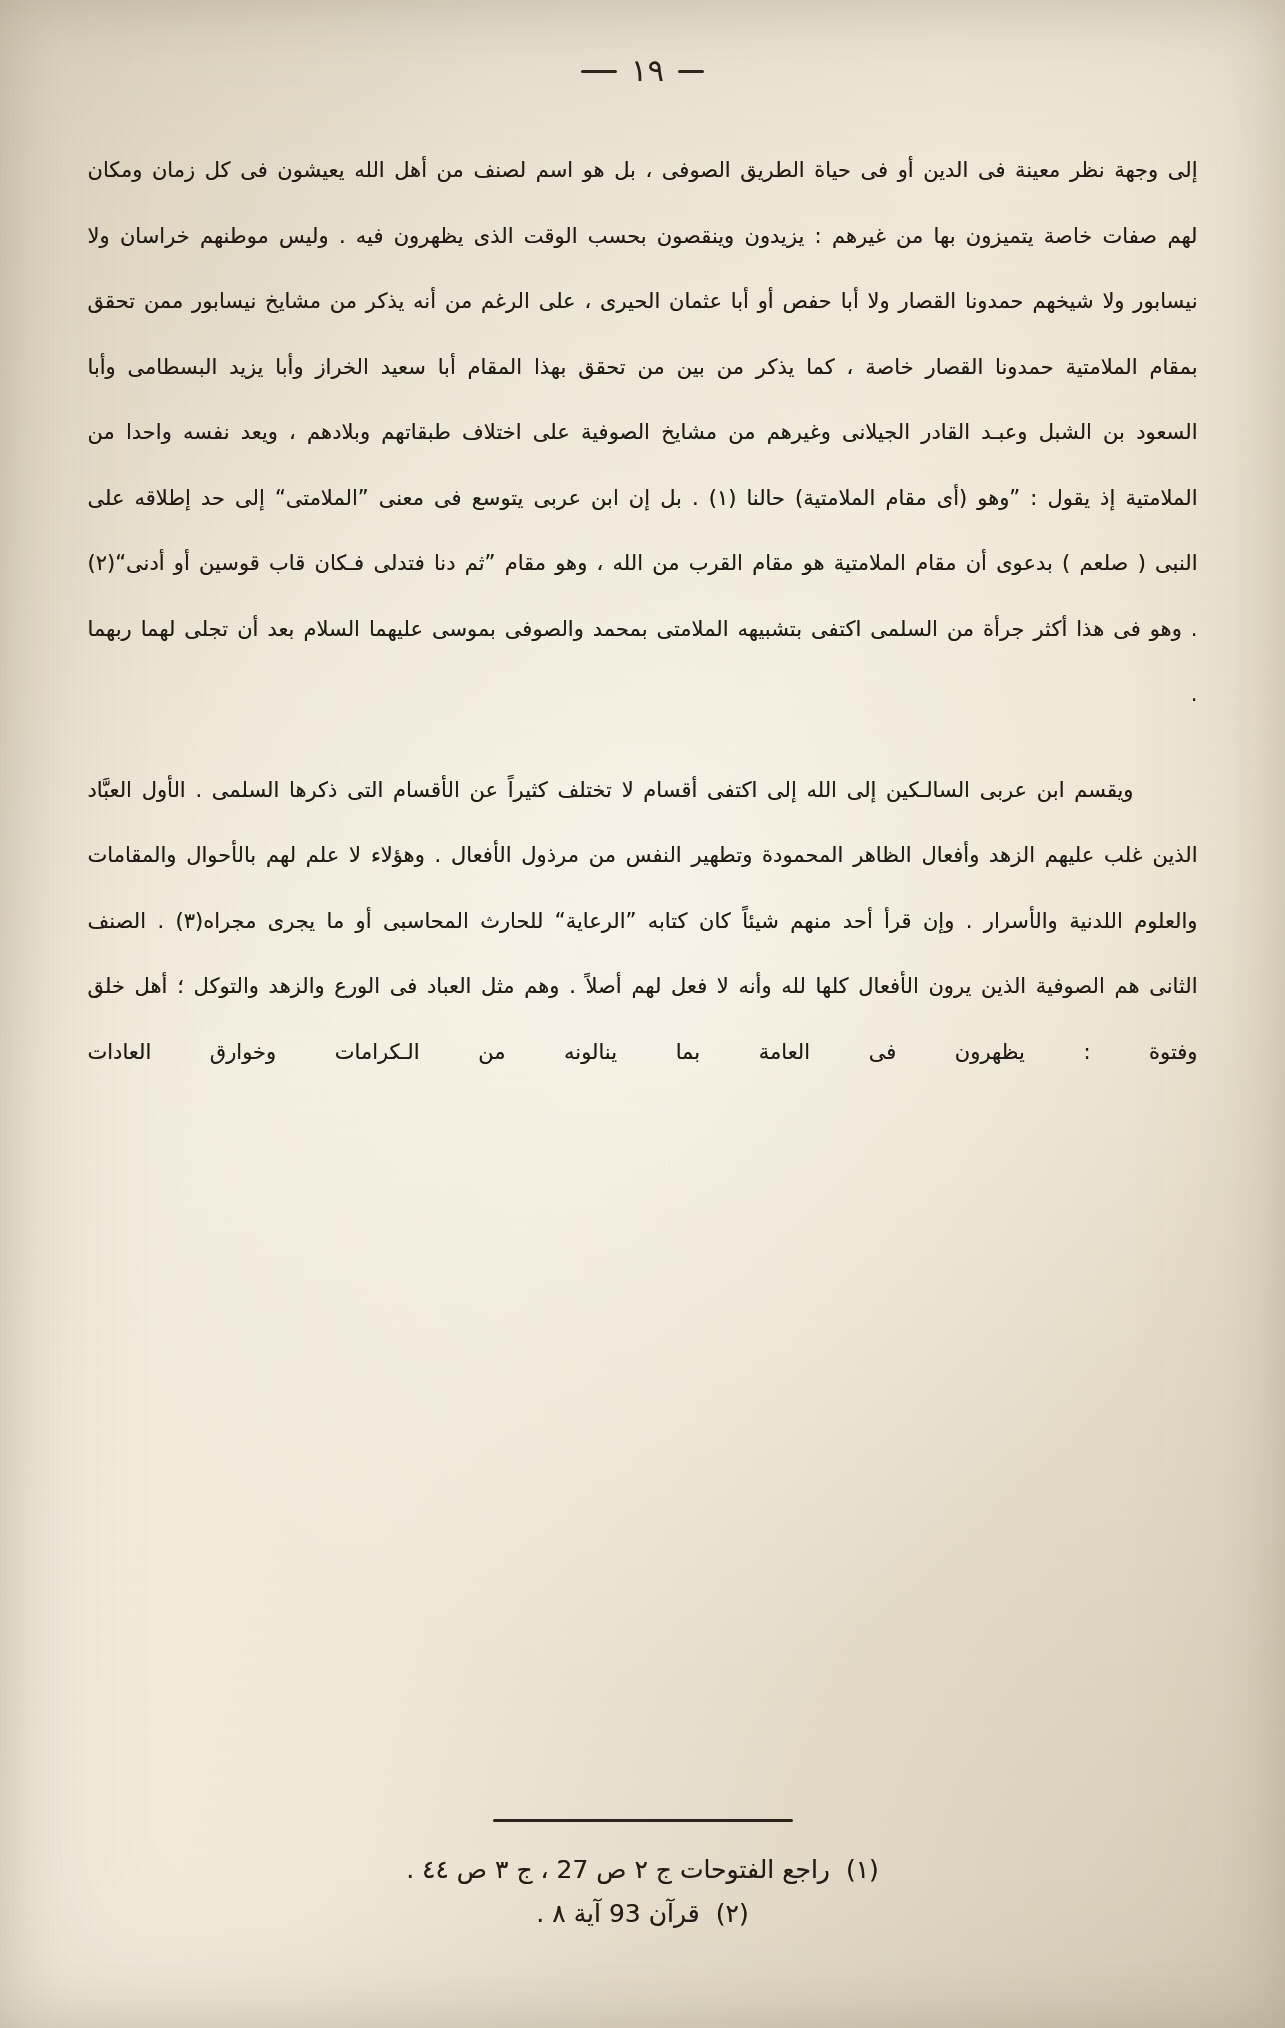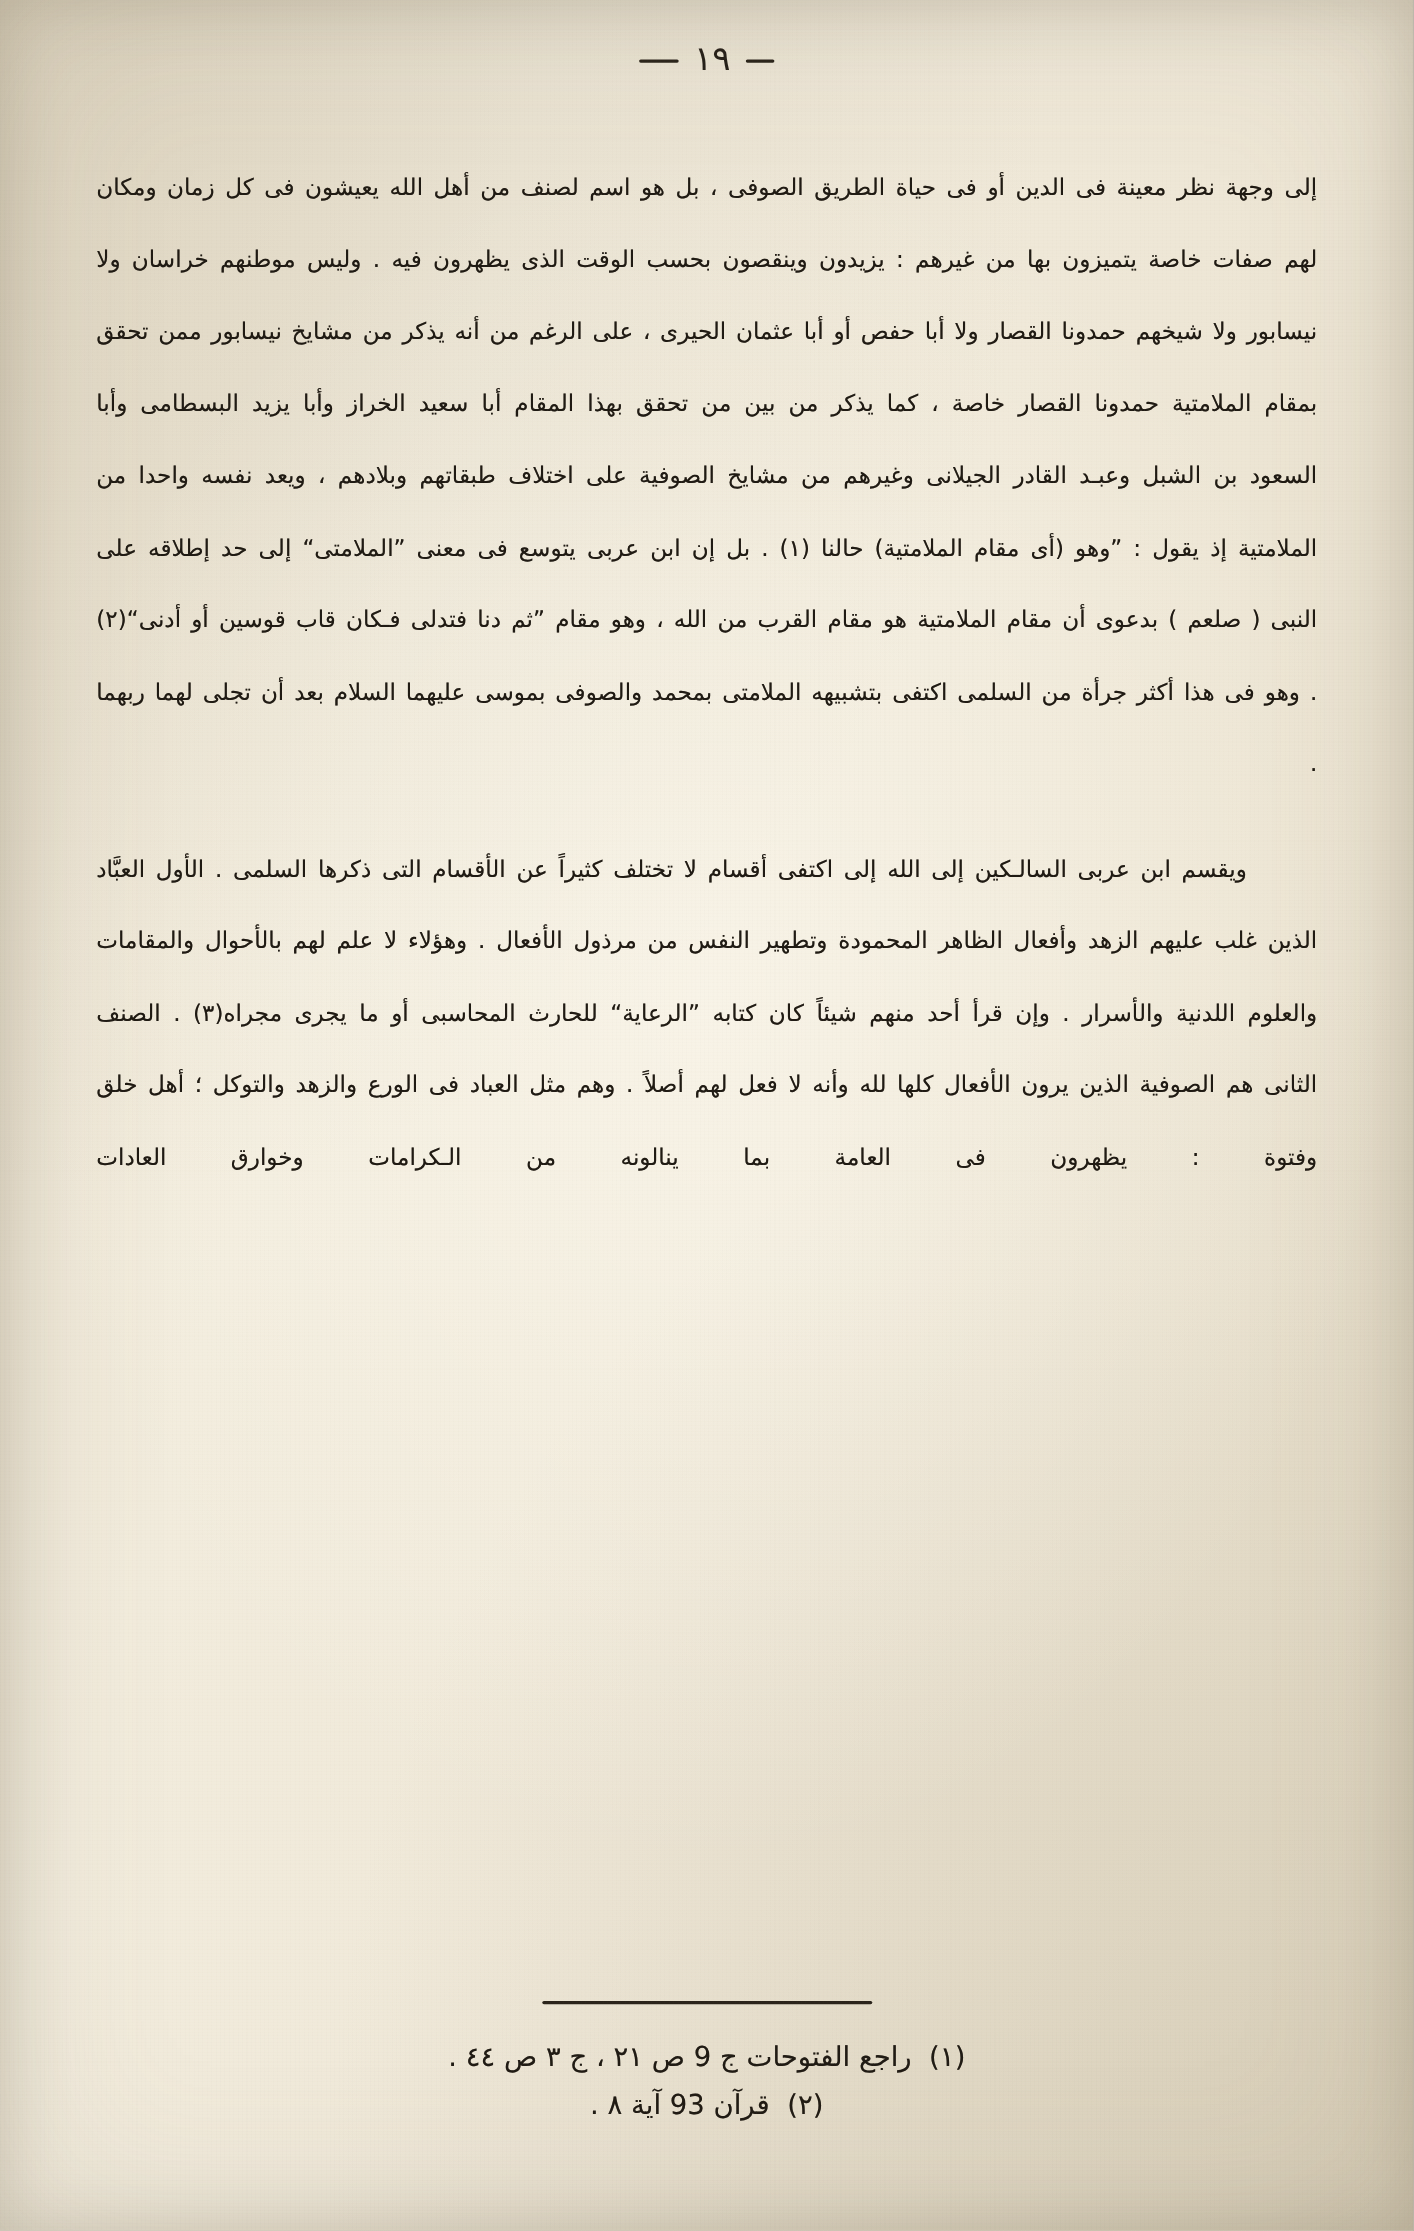--- a/index.html
+++ b/index.html
@@ -60,20 +60,21 @@
   }
   .folio {
     display: inline-flex;
     align-items: center;
     justify-content: center;
     gap: 14px;
     color: #241f18;
     font-size: 30px;
     letter-spacing: 1px;
     direction: rtl;
+    margin-top: 16px;
   }
   .folio .rule {
     display: inline-block;
     width: 36px;
     height: 3px;
     background: #2b241b;
     border-radius: 2px;
   }
   .folio .rule.short { width: 26px; height: 3px; }
   .folio .num {
@@ -193,21 +194,21 @@
     </div>
   </div>
 
   <div class="footnotes">
     <div class="fn-rule"></div>
     <div class="fn-rows">
 
       <div class="fn-row row1">
         <span class="fn-item">
           <span class="fn-mark">(١)</span>
-          <span>راجع الفتوحات ج 9 ص ٢١ ، ج ٣ ص ٤٤ .</span>
+          <span>راجع الفتوحات ج ٢ ص 27 ، ج ٣ ص ٤٤ .</span>
         </span>
       </div>
 
       <div class="fn-row row2">
         <span class="fn-item">
           <span class="fn-mark">(٢)</span>
           <span>قرآن 93 آية ٨ .</span>
         </span>
       </div>
 

